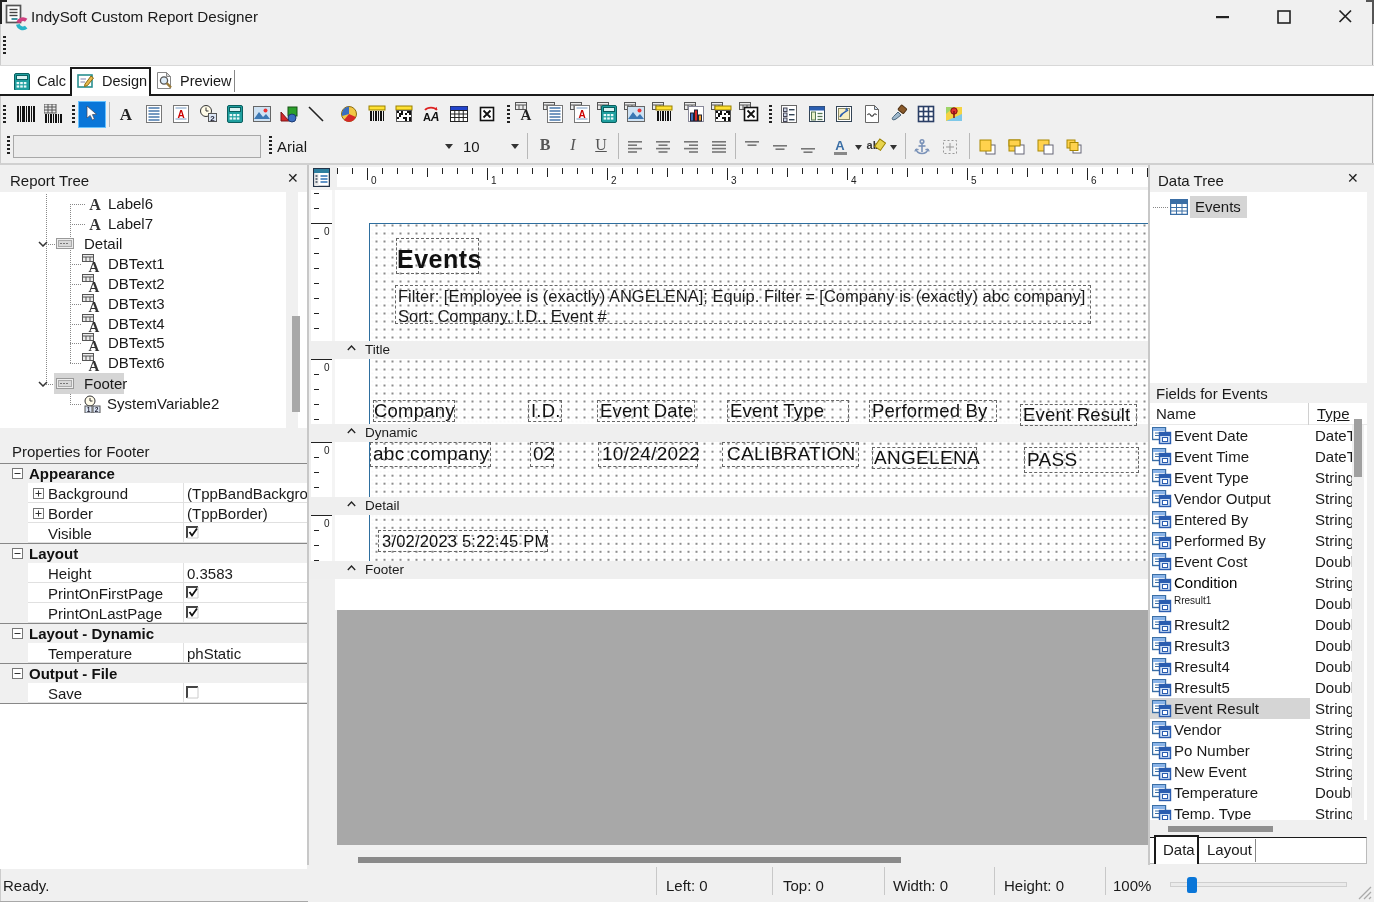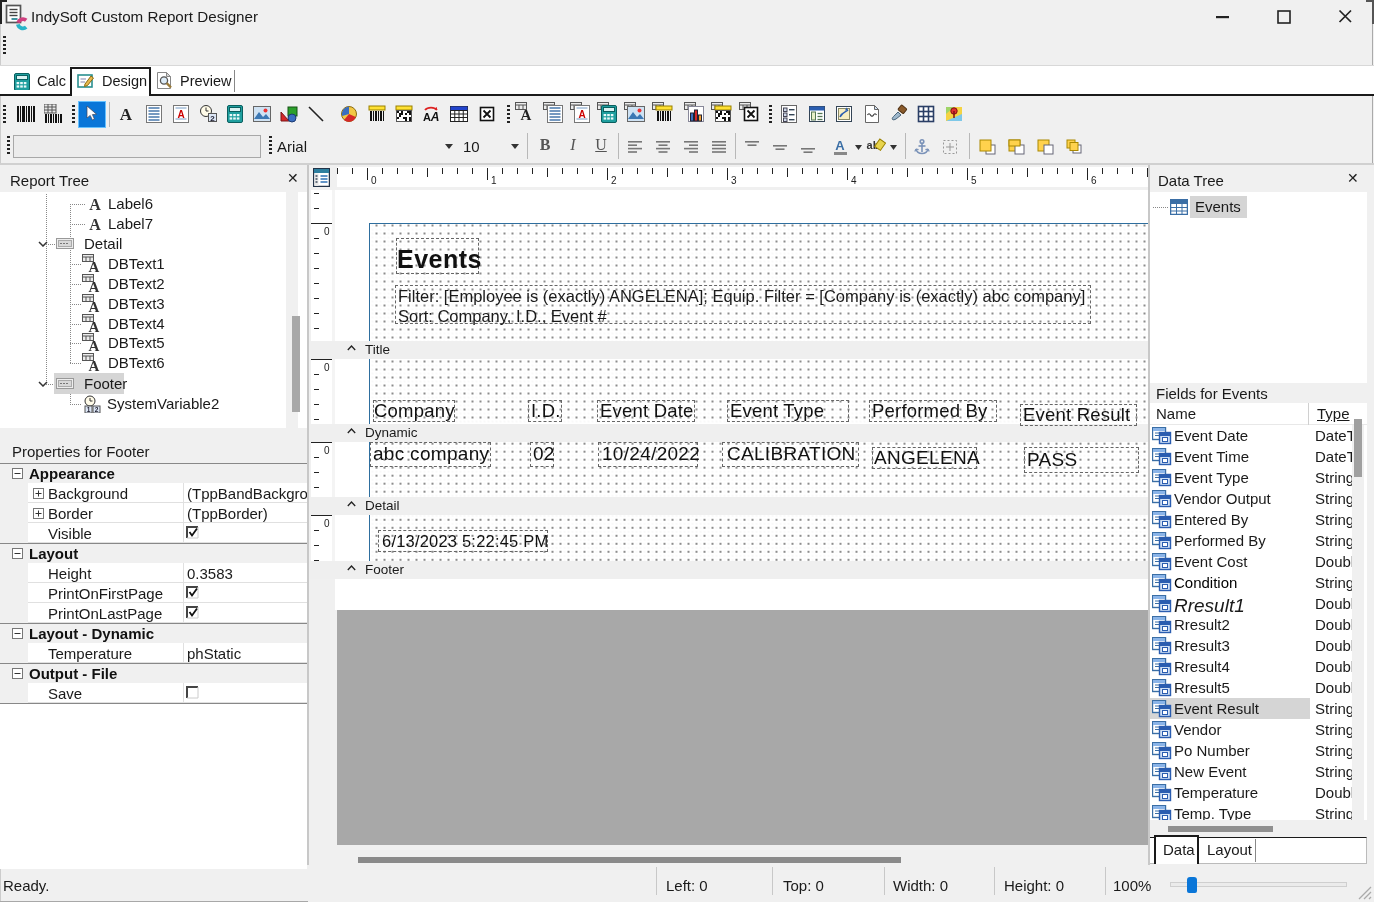--- a/index.html
+++ b/index.html
@@ -827,21 +827,21 @@
 <div style="position:absolute;left:533px;top:443px;font-size:19px;color:#111;font-weight:normal;white-space:nowrap;letter-spacing:0.3px">02</div>
 <div style="position:absolute;left:598px;top:442px;width:100px;height:25px;border:1px dashed #666"></div>
 <div style="position:absolute;left:602px;top:443px;font-size:19px;color:#111;font-weight:normal;white-space:nowrap;letter-spacing:0.3px">10/24/2022</div>
 <div style="position:absolute;left:722px;top:442px;width:137px;height:25px;border:1px dashed #666"></div>
 <div style="position:absolute;left:727px;top:443px;font-size:19px;color:#111;font-weight:normal;white-space:nowrap;letter-spacing:0.3px">CALIBRATION</div>
 <div style="position:absolute;left:872px;top:447px;width:105px;height:22px;border:1px dashed #666"></div>
 <div style="position:absolute;left:874px;top:447px;font-size:19px;color:#111;font-weight:normal;white-space:nowrap;letter-spacing:0.3px">ANGELENA</div>
 <div style="position:absolute;left:1024px;top:447px;width:115px;height:26px;border:1px dashed #666"></div>
 <div style="position:absolute;left:1027px;top:449px;font-size:19px;color:#111;font-weight:normal;white-space:nowrap;letter-spacing:0.3px">PASS</div>
 <div style="position:absolute;left:378px;top:530px;width:170px;height:22px;border:1px dashed #666"></div>
-<div style="position:absolute;left:382px;top:532px;font-size:16.5px;color:#111;font-weight:normal;white-space:nowrap;letter-spacing:0.2px">6/13/2023 5:22:45 PM</div>
+<div style="position:absolute;left:382px;top:532px;font-size:16.5px;color:#111;font-weight:normal;white-space:nowrap;letter-spacing:0.2px">3/02/2023 5:22:45 PM</div>
 <div style="position:absolute;left:309px;top:579px;width:839px;height:31px;background:#fff"></div>
 <div style="position:absolute;left:309px;top:579px;width:26px;height:266px;background:#f0f0f0"></div>
 <div style="position:absolute;left:337px;top:610px;width:811px;height:235px;background:#a8a8a8"></div>
 <div style="position:absolute;left:309px;top:845px;width:839px;height:20px;background:#f0f0f0"></div>
 <div style="position:absolute;left:358px;top:857px;width:543px;height:6px;background:#8a8a8a"></div>
 <div style="position:absolute;left:1148px;top:165px;width:2px;height:700px;background:#c8c8c8"></div>
 <div style="position:absolute;left:1150px;top:165px;width:224px;height:700px;background:#f0f0f0"></div>
 <div style="position:absolute;left:1158px;top:172px;font-size:15px;color:#1a1a1a;font-weight:normal;white-space:nowrap;">Data Tree</div>
 <div style="position:absolute;left:1347px;top:170px;font-size:14px;color:#222;font-weight:normal;white-space:nowrap;">✕</div>
 <div style="position:absolute;left:1150px;top:192px;width:217px;height:191px;background:#fff"></div>
@@ -952,21 +952,21 @@
 <div style="position:absolute;left:1315px;top:574px;width:37px;overflow:hidden;font-size:15px;color:#1a1a1a;white-space:nowrap">String</div>
 <svg width="20" height="18" viewBox="0 0 20 18" style="position:absolute;left:1152px;top:595px">
     <rect x="0.5" y="0.5" width="13" height="12" fill="#fff" stroke="#3a6ea5" stroke-width="1.4"></rect>
     <rect x="1" y="1" width="12" height="3" fill="#8ab4e8"></rect>
     <line x1="3" y1="6" x2="11" y2="6" stroke="#3a6ea5"></line>
     <line x1="3" y1="8.5" x2="11" y2="8.5" stroke="#3a6ea5"></line>
     <rect x="7.5" y="5.5" width="11" height="11" fill="#cfe0f5" stroke="#2a5db0" stroke-width="1.4"></rect>
     <rect x="8" y="6" width="10" height="3" fill="#2a5db0"></rect>
     <rect x="10.5" y="10.5" width="5" height="4" fill="#fff" stroke="#2a5db0"></rect>
   </svg>
-<div style="position:absolute;left:1174px;top:595px;font-size:19px;color:#1a1a1a;font-weight:normal;white-space:nowrap;font-style:italic;">Rresult1</div>
+<div style="position:absolute;left:1174px;top:595px;font-size:10px;color:#1a1a1a;font-weight:normal;white-space:nowrap;">Rresult1</div>
 <div style="position:absolute;left:1315px;top:595px;width:37px;overflow:hidden;font-size:15px;color:#1a1a1a;white-space:nowrap">Double</div>
 <svg width="20" height="18" viewBox="0 0 20 18" style="position:absolute;left:1152px;top:616px">
     <rect x="0.5" y="0.5" width="13" height="12" fill="#fff" stroke="#3a6ea5" stroke-width="1.4"></rect>
     <rect x="1" y="1" width="12" height="3" fill="#8ab4e8"></rect>
     <line x1="3" y1="6" x2="11" y2="6" stroke="#3a6ea5"></line>
     <line x1="3" y1="8.5" x2="11" y2="8.5" stroke="#3a6ea5"></line>
     <rect x="7.5" y="5.5" width="11" height="11" fill="#cfe0f5" stroke="#2a5db0" stroke-width="1.4"></rect>
     <rect x="8" y="6" width="10" height="3" fill="#2a5db0"></rect>
     <rect x="10.5" y="10.5" width="5" height="4" fill="#fff" stroke="#2a5db0"></rect>
   </svg>

